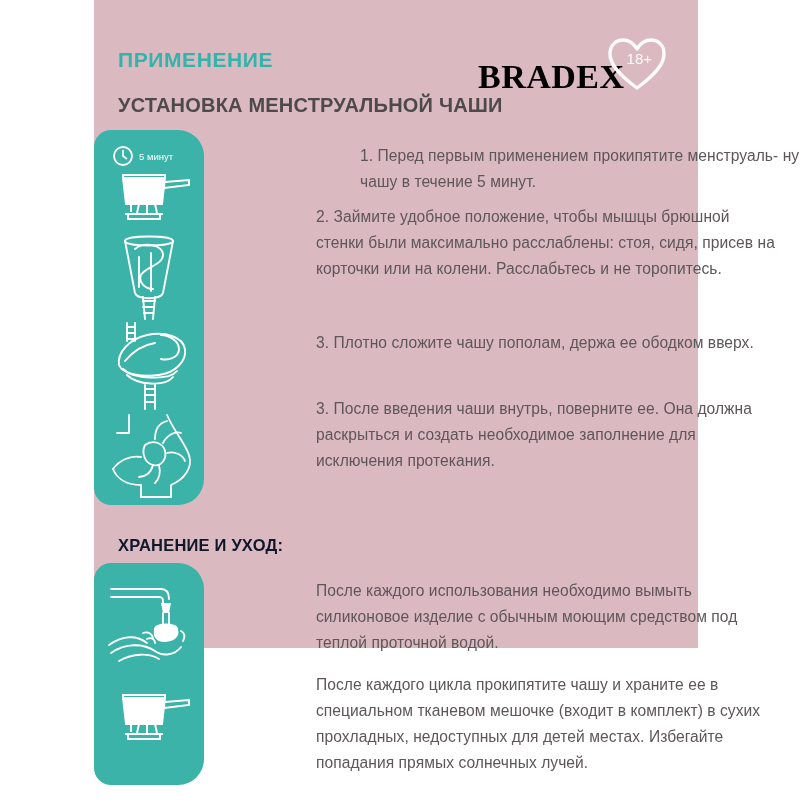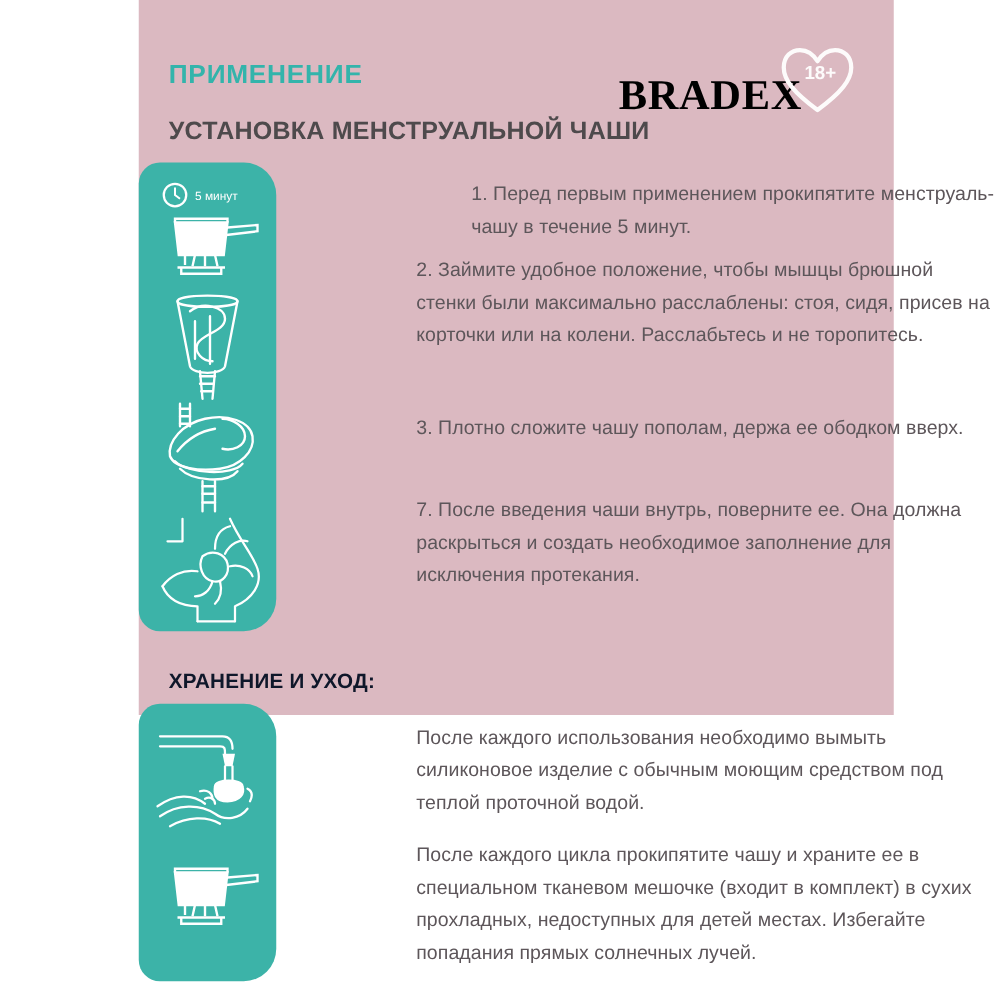--- a/index.html
+++ b/index.html
@@ -13,24 +13,24 @@
   #page {
     position: relative;
     width: 800px;
     height: 800px;
     background: #ffffff;
     overflow: hidden;
   }
   
   #pink-card {
     position: absolute;
-    left: 111px;
+    left: 94px;
     top: 0;
     width: 604px;
-    height: 572px;
+    height: 648px;
     background: #dbb9c1;
   }
   
   #section-title {
     position: absolute;
     left: 24px;
     top: 48px;
     font-size: 21px;
     font-weight: bold;
     letter-spacing: 0.6px;
@@ -70,21 +70,21 @@
     top: 0;
     width: 62px;
     height: 56px;
   }
   #logo-age {
     position: absolute;
     right: 16px;
     top: 14px;
     font-family: "Liberation Sans", sans-serif;
     font-size: 15px;
-    font-weight: bold;
+    font-weight: normal;
     color: #fdfbfb;
     white-space: nowrap;
   }
   
   .teal-panel {
     position: absolute;
     left: 0;
     width: 110px;
     background: #3cb3a8;
     border-radius: 17px;
@@ -257,19 +257,19 @@
             <path d="M27 56 L27 61 L59 61 L59 56"></path>
           </g>
         </svg>
       </div>
 
     </div>
 
     <div id="step-1" class="para">1. Перед первым применением прокипятите менструаль- ную чашу в течение 5 минут.</div>
     <div id="step-2" class="para">2. Займите удобное положение, чтобы мышцы брюшной стенки были максимально расслаблены: стоя, сидя, присев на корточки или на колени. Расслабьтесь и не торопитесь.</div>
     <div id="step-3" class="para">3. Плотно сложите чашу пополам, держа ее ободком вверх.</div>
-    <div id="step-4" class="para">7. После введения чаши внутрь, поверните ее. Она должна раскрыться и создать необходимое заполнение для исключения протекания.</div>
+    <div id="step-4" class="para">3. После введения чаши внутрь, поверните ее. Она должна раскрыться и создать необходимое заполнение для исключения протекания.</div>
 
     <div id="care-2" class="para">После каждого цикла прокипятите чашу и храните ее в специальном тканевом мешочке (входит в комплект) в сухих прохладных, недоступных для детей местах. Избегайте попадания прямых солнечных лучей.</div>
     <div id="care-1" class="para">После каждого использования необходимо вымыть силиконовое изделие с обычным моющим средством под теплой проточной водой.</div>
 
   </div>
 </div>
 
 </body></html>

